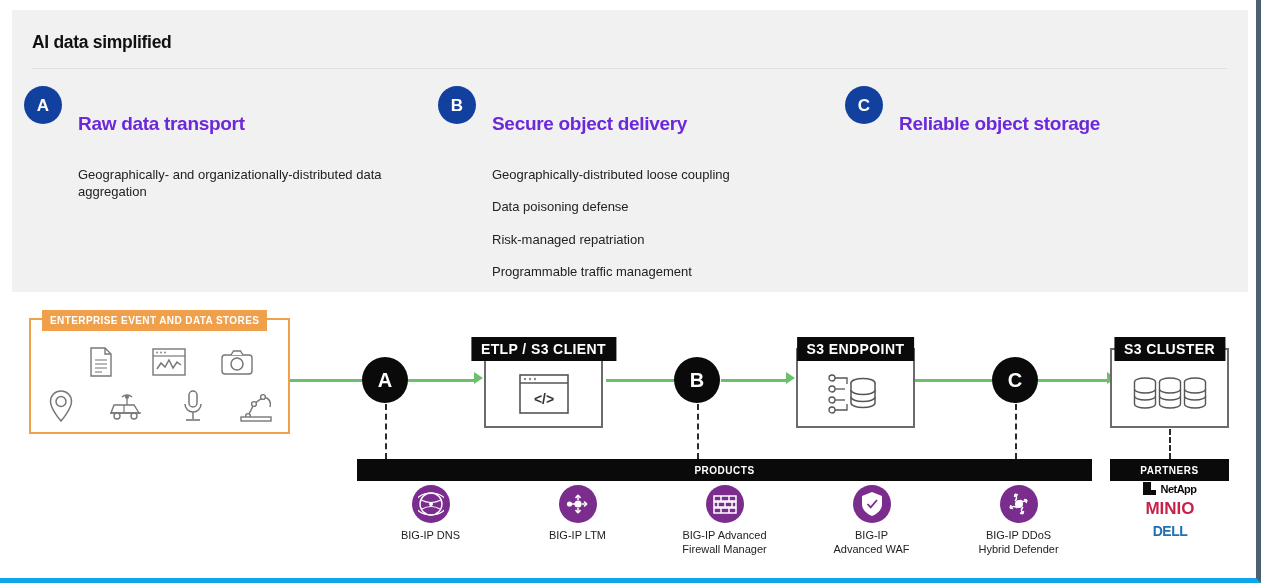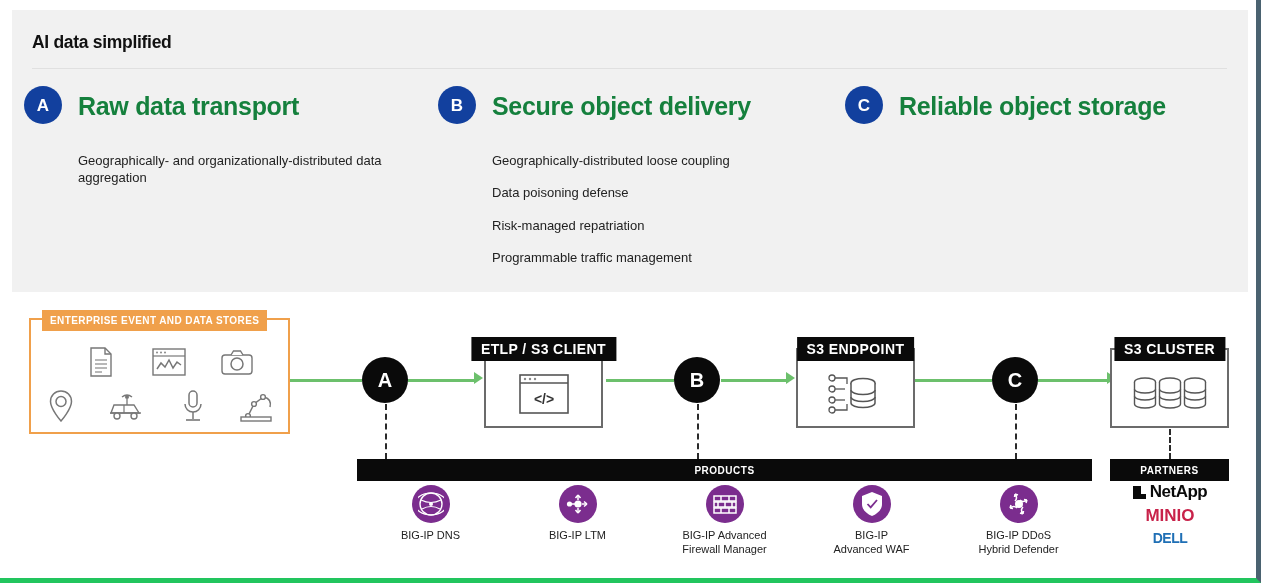--- a/index.html
+++ b/index.html
@@ -7,21 +7,21 @@
     width: 1261px; height: 583px;
     background: #ffffff;
     font-family: "Liberation Sans", sans-serif;
     overflow: hidden;
   }
   #page {
     position: relative;
     width: 1261px; height: 583px;
     background: #ffffff;
     border-right: 5px solid #4a6270;
-    border-bottom: 5px solid #22c55e;
+    border-bottom: 5px solid #0ea5e9;
     text-decoration: underline;
   }
 
   
   .panel {
     position: absolute;
     left: 12px; top: 10px;
     width: 1236px; height: 282px;
     background: #f1f1f1;
   }
@@ -54,26 +54,27 @@
     color: #ffffff;
     font-size: 17px;
     font-weight: bold;
     display: flex;
     align-items: center;
     justify-content: center;
     line-height: 1;
   }
   .col-head {
     margin-left: 54px;
-    font-size: 25px;
-    font-weight: bold;
-    color: #15803d;
+    font-size: 19px;
+    font-weight: bold;
+    color: #6d28d9;
     letter-spacing: -0.3px;
     padding-top: 6px;
     line-height: 1.15;
+    margin-top: 21px;
   }
   .col-list { margin-left: 54px; margin-top: 31px; }
   .col-list li {
     list-style: none;
     font-size: 13px;
     color: #222222;
     line-height: 1.35;
     margin-bottom: 15px;
   }
   .col-a .col-list li { margin-bottom: 0; }
@@ -211,21 +212,21 @@
 
   
   .partners-logos {
     position: absolute;
     left: 1110px; top: 182px;
     width: 120px;
     text-align: center;
   }
   .logo { margin-bottom: 4px; display:flex; align-items:center; justify-content:center; }
   .logo-netapp {
-    font-size: 17px; font-weight: bold; color: #0a0a0a;
+    font-size: 11px; font-weight: bold; color: #0a0a0a;
     letter-spacing: -0.5px; display: flex; align-items: center; gap: 4px;
   }
   .netapp-mark {
     width: 13px; height: 13px; background: #0a0a0a; position: relative;
   }
   .netapp-mark::after {
     content: ""; position: absolute; right: 0; top: 0;
     width: 5px; height: 8px; background: #ffffff;
   }
   .logo-minio { font-size: 17px; font-weight: bold; color: #c8224a; letter-spacing: 0px; }

